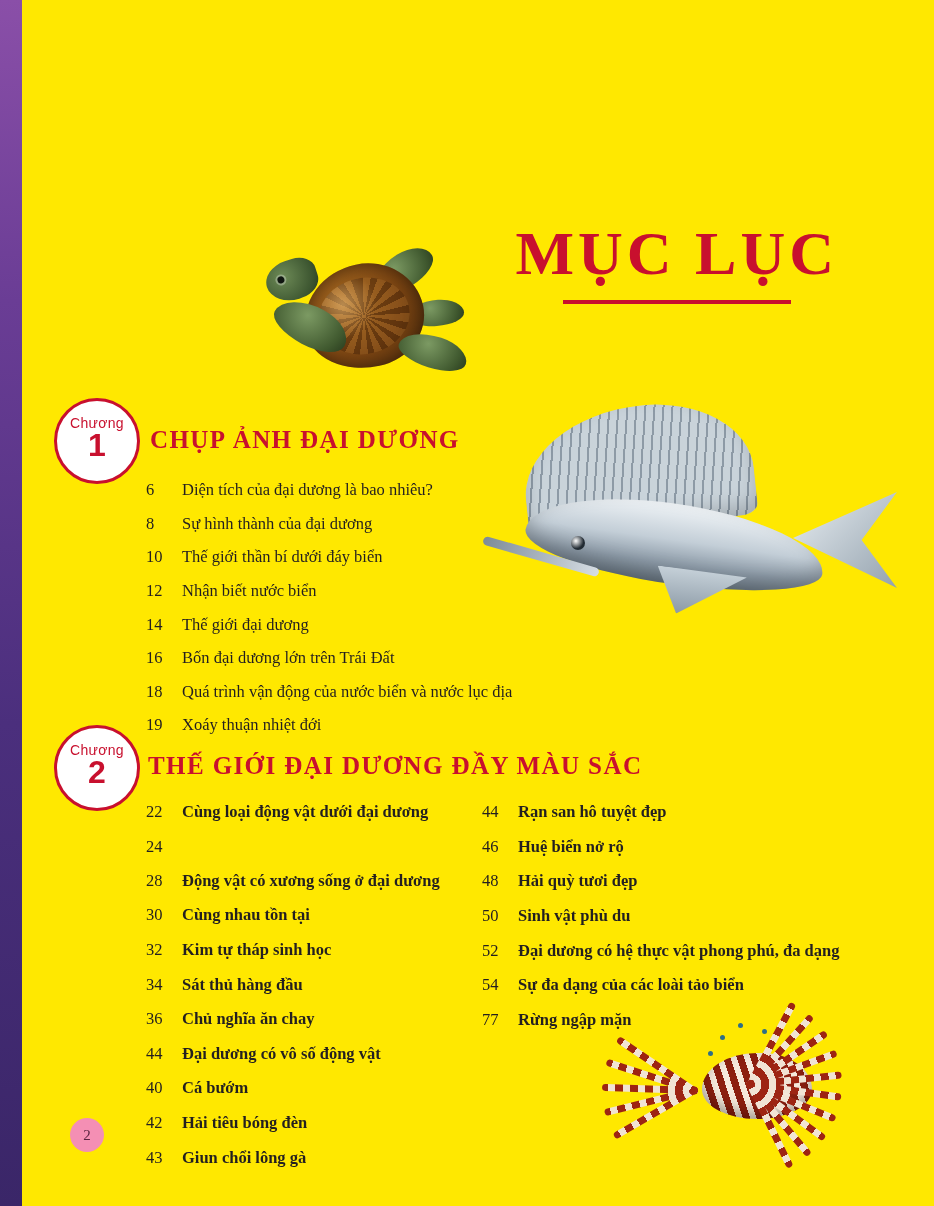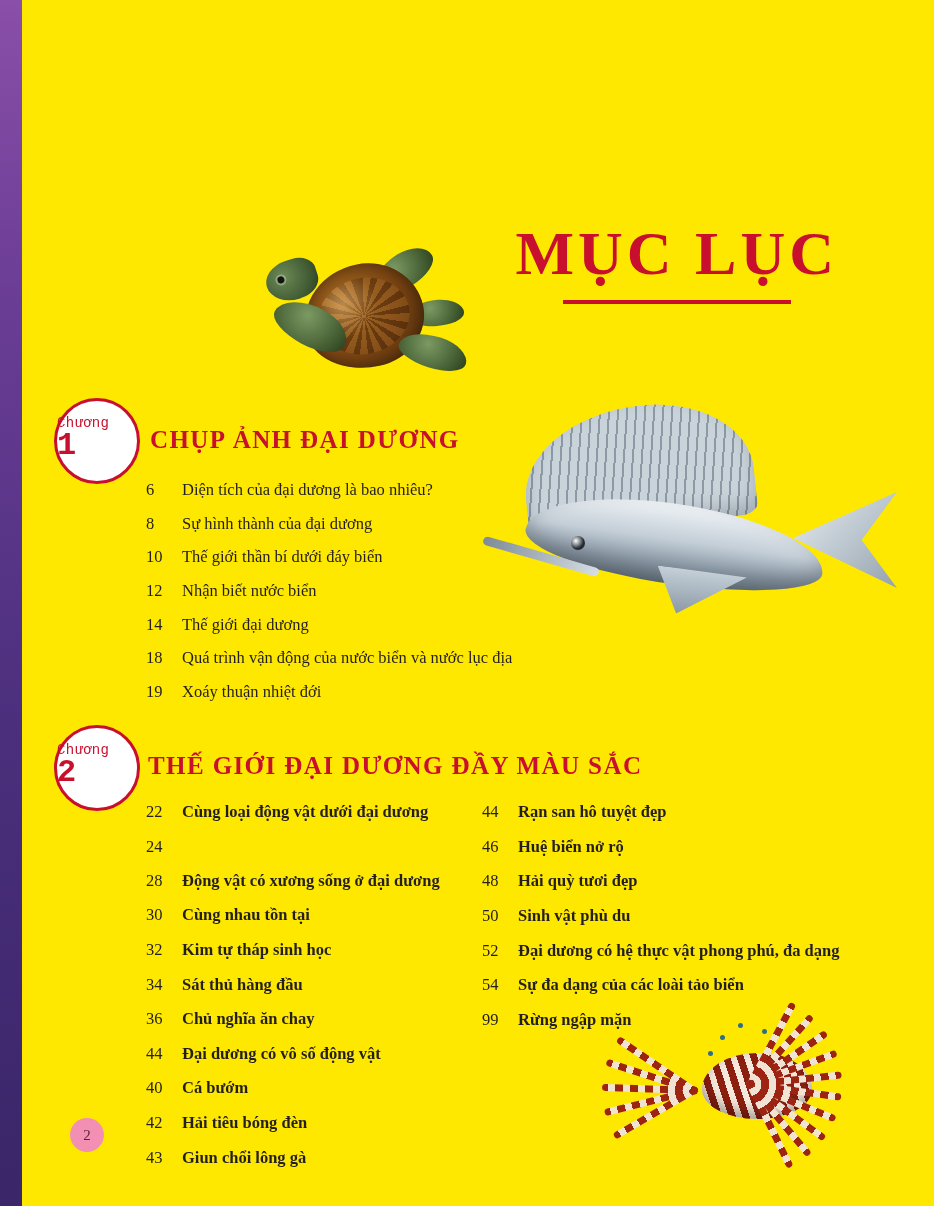--- a/index.html
+++ b/index.html
@@ -316,21 +316,22 @@
   
   .chapter-badge {
     position: absolute;
     width: 80px;
     height: 80px;
     border-radius: 50%;
     background: #ffffff;
     border: 3px solid #C8102E;
     box-shadow: 0 0 0 2px #FFE800;
     color: #C8102E;
-    font-family: Liberation Mono, monospace;
+    text-align: center;
+    font-family: Liberation Sans, sans-serif;
   }
   .chapter-badge .cap {
     display: block;
     margin-top: 14px;
     font-size: 14px;
     letter-spacing: .3px;
   }
   .chapter-badge .num {
     display: block;
     margin-top: -2px;
@@ -507,20 +508,24 @@
     </div>
     <div class="entry">
       <span class="pg">12</span>
       <span class="txt">Nhận biết nước biển</span>
     </div>
     <div class="entry">
       <span class="pg">14</span>
       <span class="txt">Thế giới đại dương</span>
     </div>
     <div class="entry">
+      <span class="pg">16</span>
+      <span class="txt">Bốn đại dương lớn trên Trái Đất</span>
+    </div>
+    <div class="entry">
       <span class="pg">18</span>
       <span class="txt">Quá trình vận động của nước biển và nước lục địa</span>
     </div>
     <div class="entry">
       <span class="pg">19</span>
       <span class="txt">Xoáy thuận nhiệt đới</span>
     </div>
   </div>
 
   <div class="chapter-badge" style="left:54px; top:725px;">
@@ -594,20 +599,20 @@
     </div>
     <div class="entry">
       <span class="pg">52</span>
       <span class="txt">Đại dương có hệ thực vật phong phú, đa dạng</span>
     </div>
     <div class="entry">
       <span class="pg">54</span>
       <span class="txt">Sự đa dạng của các loài tảo biển</span>
     </div>
     <div class="entry">
-      <span class="pg">99</span>
+      <span class="pg">77</span>
       <span class="txt">Rừng ngập mặn</span>
     </div>
   </div>
 
   <div class="page-number">2</div>
 
 </div>
 
 </body></html>

